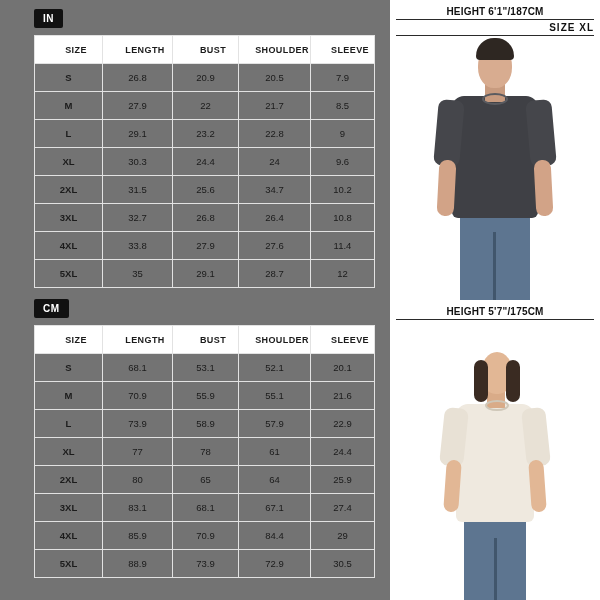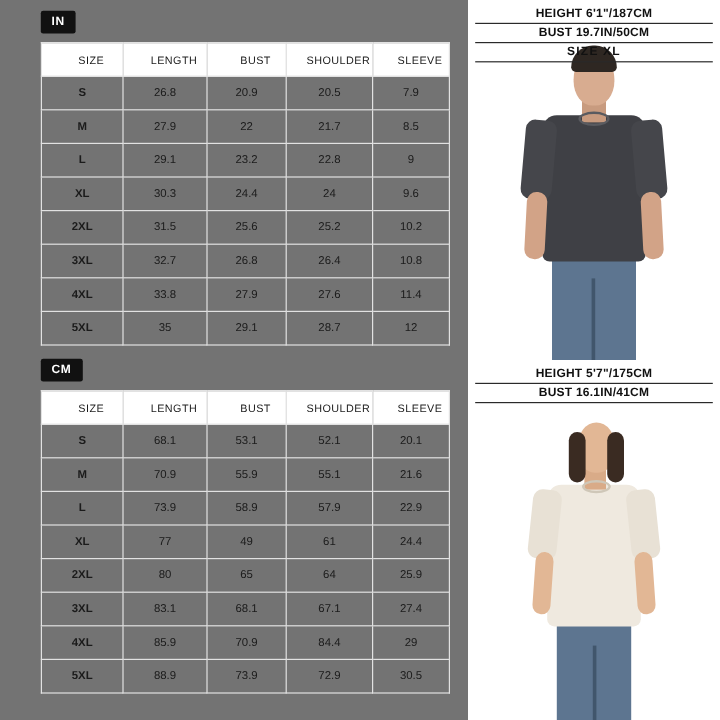--- a/index.html
+++ b/index.html
@@ -41,21 +41,21 @@
   table.size-table th, table.size-table td {
     border: 1px solid #e2e2e2;
     text-align: center;
     font-size: 9.5px;
     color: #1b1b1b;
     height: 28px;
     padding: 0;
     vertical-align: middle;
   }
   table.size-table th {
-    font-weight: normal;
+    font-weight: bold;
     font-size: 9px;
     letter-spacing: 0.4px;
     background: #ffffff;
     padding-left: 15px;
   }
   table.size-table td.size-cell {
     font-weight: bold;
     font-size: 9.5px;
   }
   table.size-table col.c0 { width: 68px; }
@@ -89,20 +89,21 @@
     font-weight: bold;
     color: #111111;
     letter-spacing: 0.2px;
     padding: 2px 0 2px 0;
     border-bottom: 1px solid #2a2a2a;
     background: rgba(255,255,255,0.0);
   }
   .spec-line.size {
     border-bottom: 1px solid #2a2a2a;
     letter-spacing: 1px;
+    text-align: right;
   }
   
   .m-stage {
     position: absolute;
     left: 0; top: 0;
     width: 210px; height: 300px;
     background: #ffffff;
   }
   .m-head {
     position: absolute;
@@ -201,21 +202,21 @@
             <td class="size-cell">XL</td>
             <td>30.3</td>
             <td>24.4</td>
             <td>24</td>
             <td>9.6</td>
           </tr>
           <tr>
             <td class="size-cell">2XL</td>
             <td>31.5</td>
             <td>25.6</td>
-            <td>25.2</td>
+            <td>34.7</td>
             <td>10.2</td>
           </tr>
           <tr>
             <td class="size-cell">3XL</td>
             <td>32.7</td>
             <td>26.8</td>
             <td>26.4</td>
             <td>10.8</td>
           </tr>
           <tr>
@@ -273,21 +274,21 @@
           <tr>
             <td class="size-cell">L</td>
             <td>73.9</td>
             <td>58.9</td>
             <td>57.9</td>
             <td>22.9</td>
           </tr>
           <tr>
             <td class="size-cell">XL</td>
             <td>77</td>
-            <td>49</td>
+            <td>78</td>
             <td>61</td>
             <td>24.4</td>
           </tr>
           <tr>
             <td class="size-cell">2XL</td>
             <td>80</td>
             <td>65</td>
             <td>64</td>
             <td>25.9</td>
           </tr>
@@ -333,21 +334,20 @@
         <div class="m-arm" style="left:48px; top:160px; width:17px; height:56px; background:#d2a387; transform:rotate(3deg);"></div>
         <div class="m-arm" style="left:145px; top:160px; width:17px; height:56px; background:#d2a387; transform:rotate(-3deg);"></div>
 
         <div class="m-neck" style="left:95px; top:80px; width:20px; height:22px;"></div>
         <div class="m-collar" style="left:92px; top:93px; width:26px; height:12px; border-color:#5a5b60;"></div>
         <div class="m-head" style="left:88px; top:44px; width:34px; height:44px;"></div>
         <div class="m-hair" style="left:86px; top:38px; width:38px; height:22px; border-radius:18px 18px 4px 4px;"></div>
       </div>
       <div class="spec-box">
         <div class="spec-line">HEIGHT  6'1"/187CM</div>
-        <div class="spec-line">BUST  19.7IN/50CM</div>
         <div class="spec-line size">SIZE  XL</div>
       </div>
     </div>
 
     <div class="divider"></div>
 
     <div class="model-panel">
       <div class="m-stage">
 
         <div class="m-pants" style="left:74px; top:212px; width:62px; height:88px; background:#5d7590;"></div>
@@ -362,18 +362,17 @@
 
         <div class="m-neck" style="left:97px; top:88px; width:18px; height:20px; background:#d9ab88;"></div>
         <div class="m-collar" style="left:95px; top:100px; width:24px; height:11px; border-color:#cfc7b8;"></div>
         <div class="m-head" style="left:91px; top:52px; width:32px; height:42px; background:#e2b795;"></div>
         <div class="m-hair" style="left:85px; top:44px; width:44px; height:48px; border-radius:22px 22px 16px 16px; background:#3a2b22; z-index:-1;"></div>
         <div class="m-hair" style="left:84px; top:60px; width:14px; height:42px; border-radius:10px; background:#3a2b22;"></div>
         <div class="m-hair" style="left:116px; top:60px; width:14px; height:42px; border-radius:10px; background:#3a2b22;"></div>
       </div>
       <div class="spec-box">
         <div class="spec-line">HEIGHT  5'7"/175CM</div>
-        <div class="spec-line">BUST  16.1IN/41CM</div>
       </div>
     </div>
 
   </div>
 </div>
 
 </body></html>

